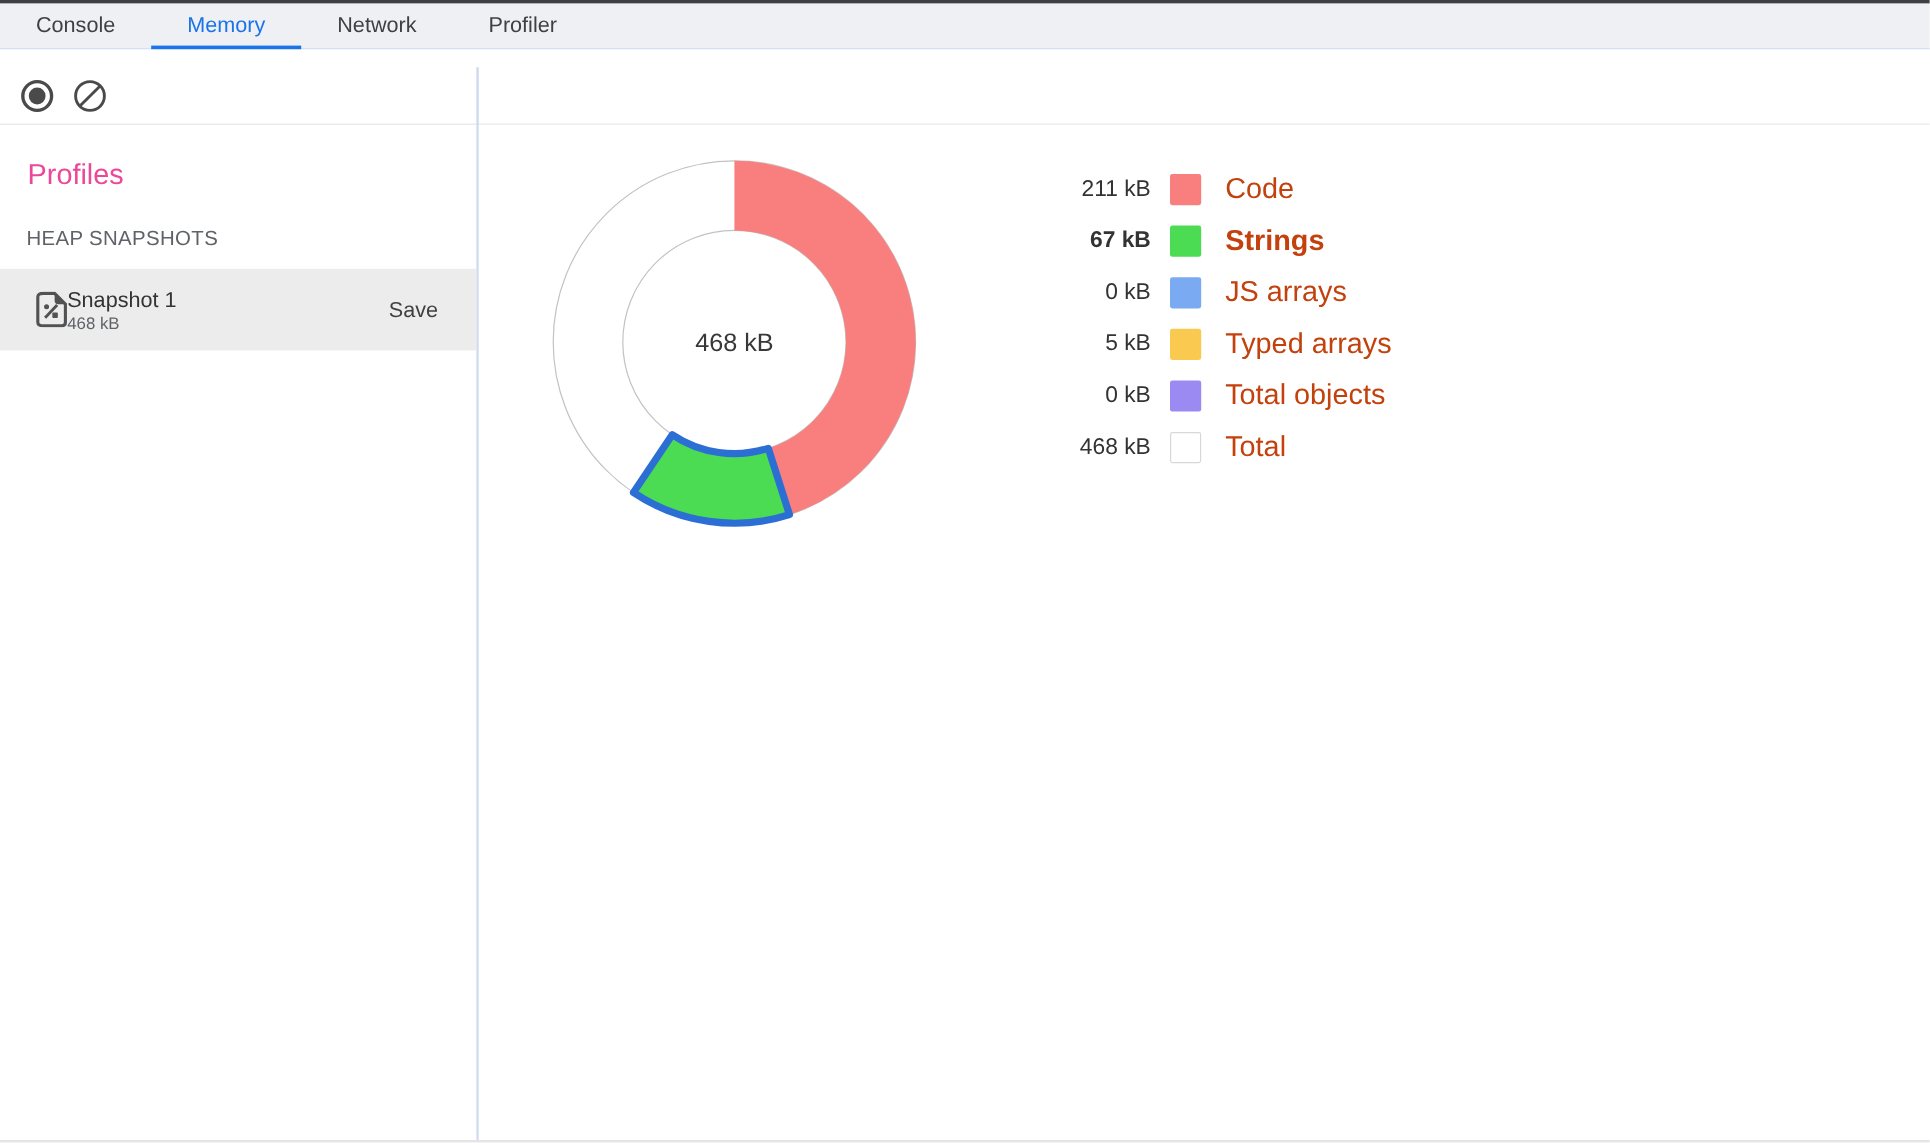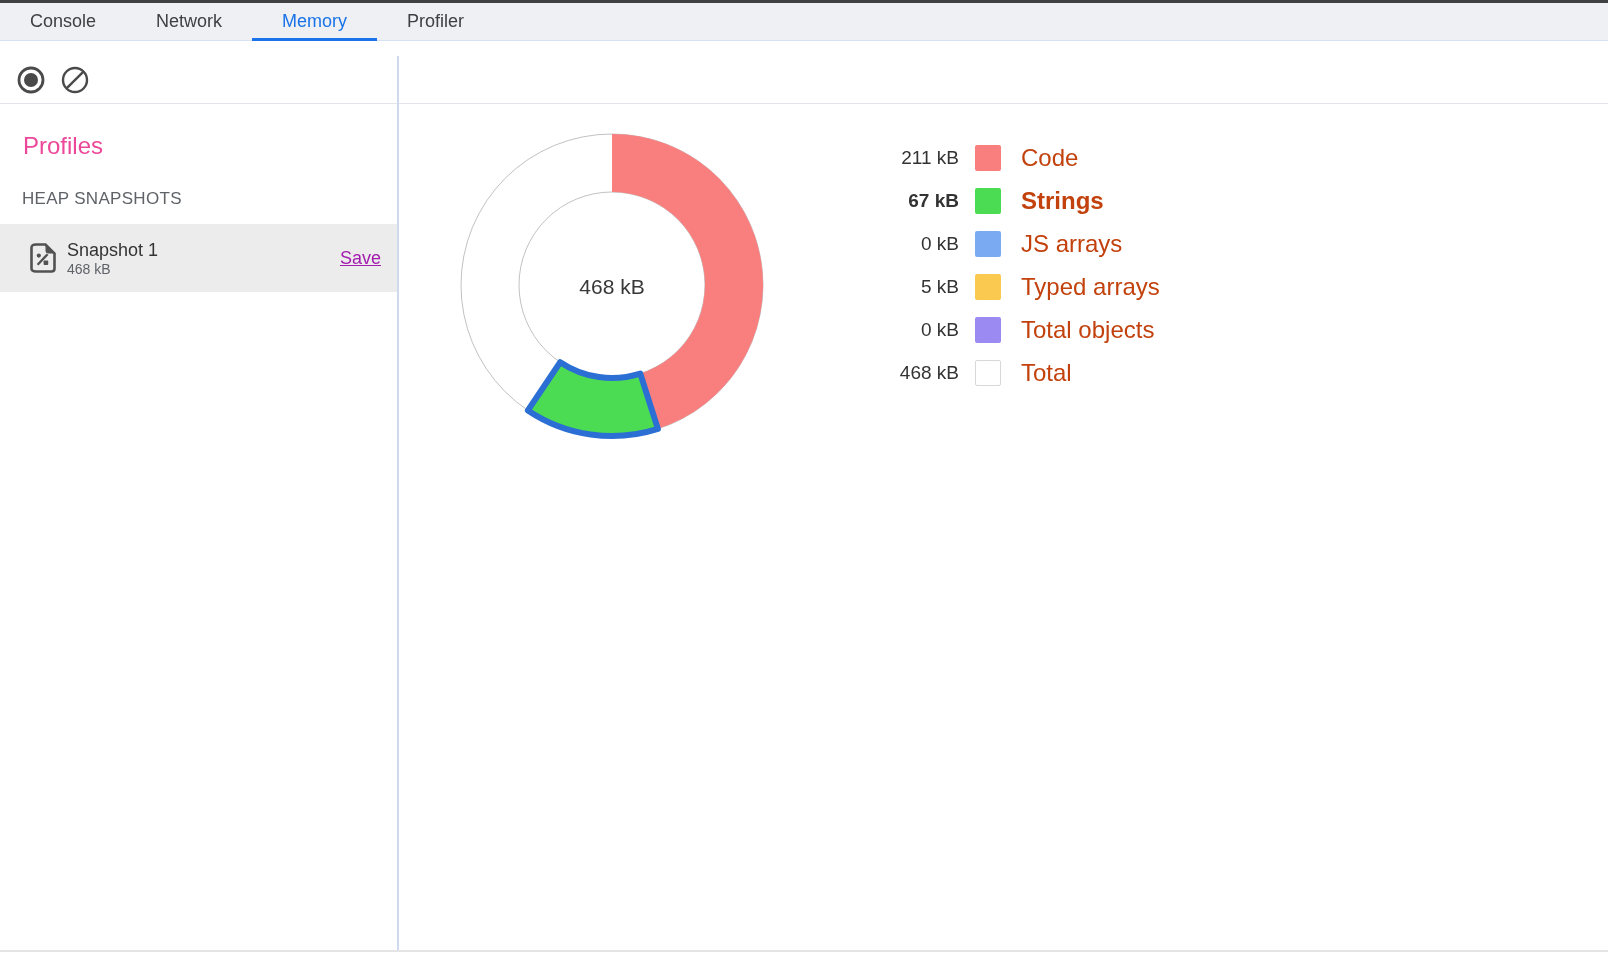--- a/index.html
+++ b/index.html
@@ -29,25 +29,25 @@
                   display:flex; align-items:center; gap:46px; }
   .stats-select .label { font-size:18px; color:#303030; }
   .caret-down { width:0; height:0; border-left:9px solid transparent;
                 border-right:9px solid transparent; border-top:12px solid #4a4a4a; }
 
   .sidebar { position:absolute; left:0; top:104px; width:397px; height:850px; }
   .profiles-heading { margin:28px 0 0 23px; font-size:24px; color:#ec4899; }
   .section-label { margin:29px 0 0 22px; font-size:17px; color:#5f6368; letter-spacing:0.3px; }
   .snapshot-item { position:absolute; left:0; top:120px; width:397px; height:68px;
                    background:#ececec; display:flex; align-items:center; padding-left:30px; }
-  .snapshot-text { margin-left:11px; }
+  .snapshot-text { }
   .snapshot-title { font-size:18px; color:#333; line-height:22px; }
   .snapshot-sub { font-size:14px; color:#5f6368; line-height:17px; }
-  .save-link { margin-left:auto; margin-right:16px; font-size:18px; color:#a21caf;
-               text-decoration:underline; cursor:pointer; }
+  .save-link { margin-left:auto; margin-right:32px; font-size:18px; color:#404040;
+               cursor:pointer; }
 
   .main { position:absolute; left:399px; top:104px; width:1209px; height:850px; background:#fff; }
 
   .donut-svg { position:absolute; left:452px; top:125px; }
   .donut-center-text { font-size:21px; fill:#383838; }
 
   .legend { position:absolute; left:819px; top:144px; }
   .legend-row { display:flex; align-items:center; height:27px; margin-bottom:16px; }
   .legend-value { width:140px; text-align:right; font-size:19px; color:#333; }
   .legend-swatch { width:26px; height:26px; margin-left:16px; border-radius:2px; }
@@ -57,22 +57,22 @@
 
   .bottom-line { position:absolute; left:0; bottom:2px; width:1608px; height:2px; background:#e4e4e4; }
 </style>
 </head>
 <body>
 
 <div class="top-strip"></div>
 
 <header class="tab-bar" id="tab-bar">
     <div class="tab">Console</div>
+    <div class="tab active">Memory</div>
     <div class="tab">Network</div>
-    <div class="tab active">Memory</div>
     <div class="tab">Profiler</div>
   </header>
 
 <div class="toolbar">
   <div class="toolbar-left">
     <div class="icon-btn">
       <svg width="30" height="30" viewBox="0 0 30 30">
         <circle cx="15" cy="15" r="12" fill="none" stroke="#4a4a4a" stroke-width="2.8"></circle>
         <circle cx="15" cy="15" r="7" fill="#4a4a4a"></circle>
       </svg>

